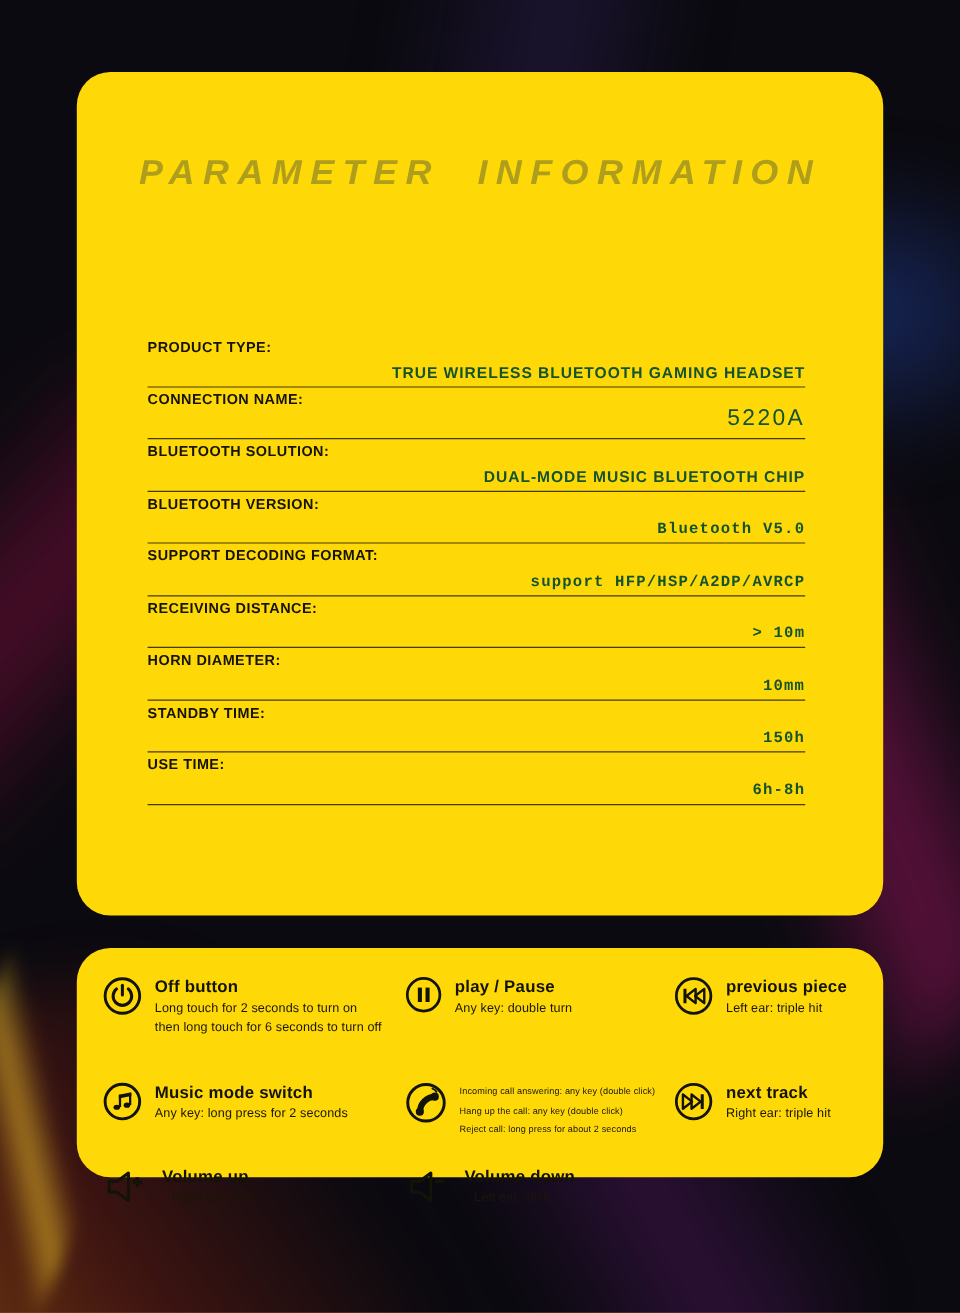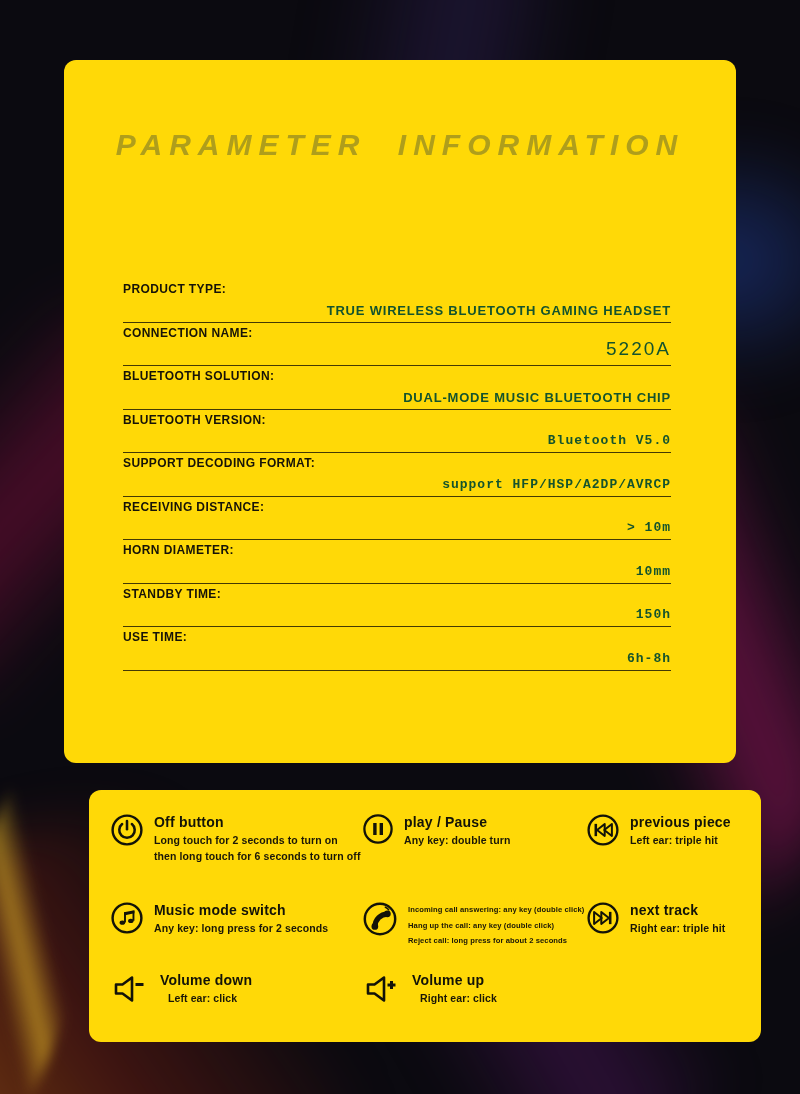--- a/index.html
+++ b/index.html
@@ -13,23 +13,23 @@
   .streak{position:absolute;filter:blur(26px);border-radius:50%;}
   .s1{left:-120px;top:300px;width:340px;height:420px;background:linear-gradient(115deg,transparent 20%,rgba(150,15,70,.45) 45%,transparent 70%);transform:rotate(18deg);}
   .s2{right:-140px;top:80px;width:420px;height:360px;background:radial-gradient(closest-side,rgba(35,70,170,.5),transparent 70%);}
   .s3{right:-60px;top:380px;width:260px;height:560px;background:linear-gradient(60deg,transparent 30%,rgba(200,25,120,.45) 50%,transparent 70%);transform:rotate(8deg);}
   .s4{left:-140px;bottom:-140px;width:520px;height:420px;background:linear-gradient(55deg,rgba(225,120,15,.55) 10%,rgba(160,40,20,.35) 45%,transparent 75%);}
   .s5{left:-40px;bottom:-60px;width:120px;height:420px;background:linear-gradient(65deg,transparent 40%,rgba(235,190,40,.55) 50%,transparent 60%);transform:rotate(12deg);filter:blur(6px);}
   .s6{left:180px;top:-60px;width:500px;height:260px;background:linear-gradient(100deg,transparent 30%,rgba(60,40,110,.35) 55%,transparent 75%);}
   .s7{right:60px;bottom:-80px;width:420px;height:300px;background:linear-gradient(60deg,transparent 30%,rgba(120,30,140,.30) 55%,transparent 80%);}
 
   
-  .panel{position:absolute;left:64px;width:672px;background:#FFD907;border-radius:12px;}
+  .panel{position:absolute;left:64px;width:672px;background:#FFD907;border-radius:28px;}
   .panel-params{top:60px;height:703px;}
-  .panel-controls{top:790px;height:252px;margin-left:25px;}
+  .panel-controls{top:790px;height:191px;}
 
   
   .param-title{
     position:absolute;top:68px;left:0;right:0;text-align:center;
     font-style:italic;font-weight:bold;font-size:30px;letter-spacing:7px;word-spacing:16px;
     color:#AF9E1B;transform:scaleY(.96);
   }
   .spec-table{position:absolute;top:219px;left:59px;width:548px;}
   .spec-row{position:relative;height:42.5px;border-bottom:1.4px solid rgba(35,28,2,.85);}
   .spec-label{
@@ -46,21 +46,21 @@
   
   .controls-grid{
     position:absolute;top:22px;left:20px;right:10px;bottom:10px;
     display:grid;grid-template-columns:252px 224px 1fr;grid-template-rows:88px 72px 1fr;
   }
   .ctrl-cell{display:flex;align-items:flex-start;}
   .ctrl-icon{flex:0 0 auto;margin-right:9px;}
   .ctrl-icon svg{display:block;}
   .ctrl-text{padding-top:2px;}
   .ctrl-title{font-size:14px;font-weight:600;color:#131308;letter-spacing:.2px;}
-  .ctrl-line{font-size:10.5px;font-weight:700;color:#1a1708;margin-top:4px;letter-spacing:.1px;}
+  .ctrl-line{font-size:10.5px;font-weight:400;color:#1a1708;margin-top:4px;letter-spacing:.1px;}
   .ctrl-cell.tiny .ctrl-line{font-size:7.6px;margin-top:0;line-height:15.5px;letter-spacing:.1px;}
   .ctrl-cell.vol .ctrl-text{padding-top:0;}
   .ctrl-cell.vol .ctrl-line{margin-left:8px;}
 </style>
 </head>
 <body>
 
 <div class="bg-layer">
   <div class="streak s1"></div>
   <div class="streak s2"></div>
@@ -207,38 +207,38 @@
       <span class="ctrl-text">
         <div class="ctrl-title">next track</div>
         <div class="ctrl-line">Right ear: triple hit</div>
       </span>
     </div>
 
     <div class="ctrl-cell vol">
       <span class="ctrl-icon">
         <svg width="42" height="34" viewBox="0 0 42 34">
           <path d="M23 5.5 L13.5 12.5 H7 V21.5 H13.5 L23 28.5 Z" fill="none" stroke="#131308" stroke-width="2.6" stroke-linejoin="round"></path>
+          <line x1="26.5" y1="13" x2="34.5" y2="13" stroke="#131308" stroke-width="3"></line>
+          <line x1="30.5" y1="9" x2="30.5" y2="17" stroke="#131308" stroke-width="3"></line>
+        </svg>
+      </span>
+      <span class="ctrl-text">
+        <div class="ctrl-title">Volume up</div>
+        <div class="ctrl-line">Right ear: click</div>
+      </span>
+    </div>
+
+    <div class="ctrl-cell vol">
+      <span class="ctrl-icon">
+        <svg width="42" height="34" viewBox="0 0 42 34">
+          <path d="M23 5.5 L13.5 12.5 H7 V21.5 H13.5 L23 28.5 Z" fill="none" stroke="#131308" stroke-width="2.6" stroke-linejoin="round"></path>
           <line x1="26.5" y1="12.5" x2="34.5" y2="12.5" stroke="#131308" stroke-width="3"></line>
         </svg>
       </span>
       <span class="ctrl-text">
         <div class="ctrl-title">Volume down</div>
         <div class="ctrl-line">Left ear: click</div>
       </span>
     </div>
 
-    <div class="ctrl-cell vol">
-      <span class="ctrl-icon">
-        <svg width="42" height="34" viewBox="0 0 42 34">
-          <path d="M23 5.5 L13.5 12.5 H7 V21.5 H13.5 L23 28.5 Z" fill="none" stroke="#131308" stroke-width="2.6" stroke-linejoin="round"></path>
-          <line x1="26.5" y1="13" x2="34.5" y2="13" stroke="#131308" stroke-width="3"></line>
-          <line x1="30.5" y1="9" x2="30.5" y2="17" stroke="#131308" stroke-width="3"></line>
-        </svg>
-      </span>
-      <span class="ctrl-text">
-        <div class="ctrl-title">Volume up</div>
-        <div class="ctrl-line">Right ear: click</div>
-      </span>
-    </div>
-
 
   </div>
 </div>
 
 </body></html>

